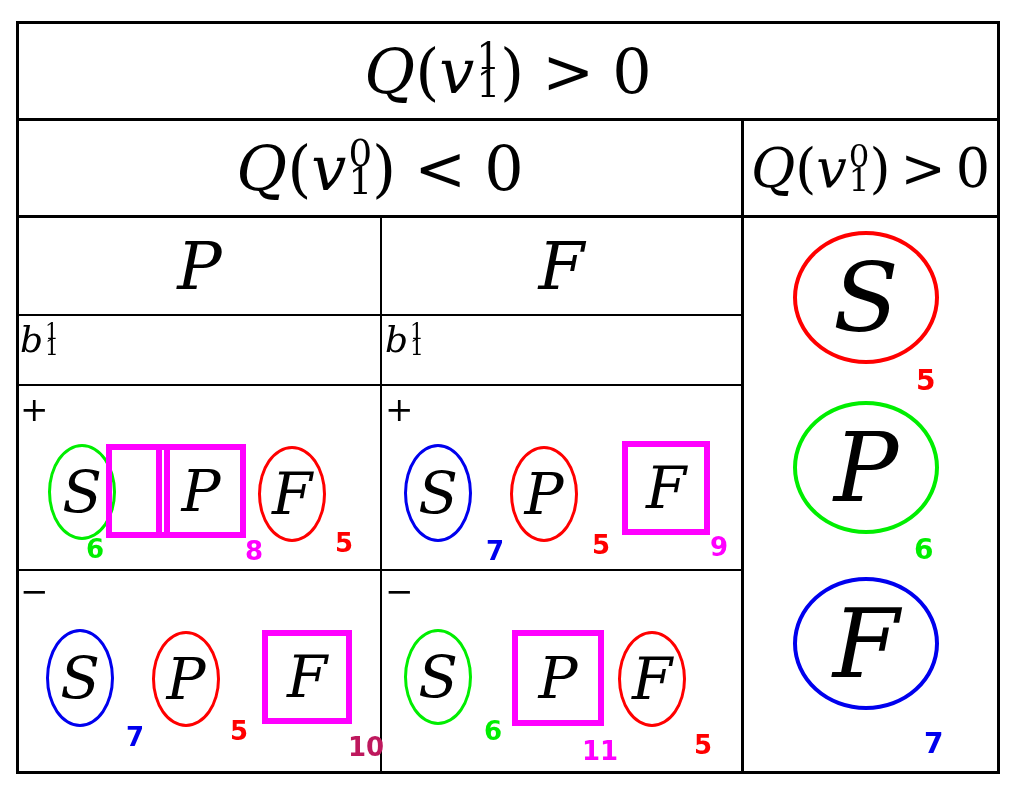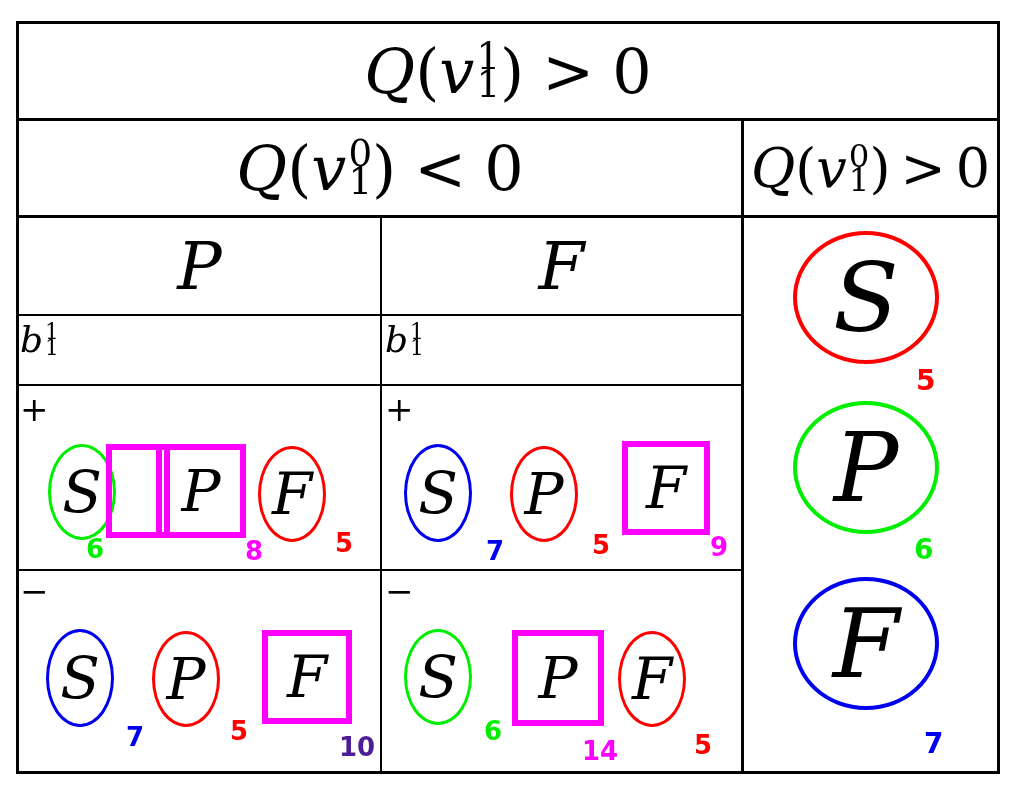--- a/index.html
+++ b/index.html
@@ -135,30 +135,30 @@
     <span>S</span>
   </div>
 <div class="badge" style="left:126px;top:724px;color:#0000ee;">7</div>
 <div class="item circle" style="left:152px;top:631px;width:68px;height:96px;border-color:#ff0000;">
     <span>P</span>
   </div>
 <div class="badge" style="left:230px;top:718px;color:#ff0000;">5</div>
 <div class="item square" style="left:262px;top:630px;width:90px;height:94px;border-color:#ff00ff;">
     <span>F</span>
   </div>
-<div class="badge" style="left:339px;top:734px;color:#4c1d95;">10</div>
+<div class="badge" style="left:348px;top:734px;color:#be185d;">10</div>
 
 <div class="item circle" style="left:404px;top:629px;width:68px;height:96px;border-color:#00ee00;">
     <span>S</span>
   </div>
 <div class="badge" style="left:484px;top:718px;color:#00ee00;">6</div>
 <div class="item square" style="left:512px;top:630px;width:92px;height:96px;border-color:#ff00ff;">
     <span>P</span>
   </div>
-<div class="badge" style="left:582px;top:738px;color:#ff00ff;">14</div>
+<div class="badge" style="left:582px;top:738px;color:#ff00ff;">11</div>
 <div class="item circle" style="left:618px;top:631px;width:68px;height:96px;border-color:#ff0000;">
     <span>F</span>
   </div>
 <div class="badge" style="left:694px;top:732px;color:#ff0000;">5</div>
 
 <div class="item circle bigitem" style="left:793px;top:231px;width:146px;height:133px;border-color:#ff0000;">
     <span>S</span>
   </div>
 <div class="badge bigbadge" style="left:916px;top:367px;color:#ff0000;">5</div>
 <div class="item circle bigitem" style="left:793px;top:401px;width:146px;height:133px;border-color:#00ee00;">

